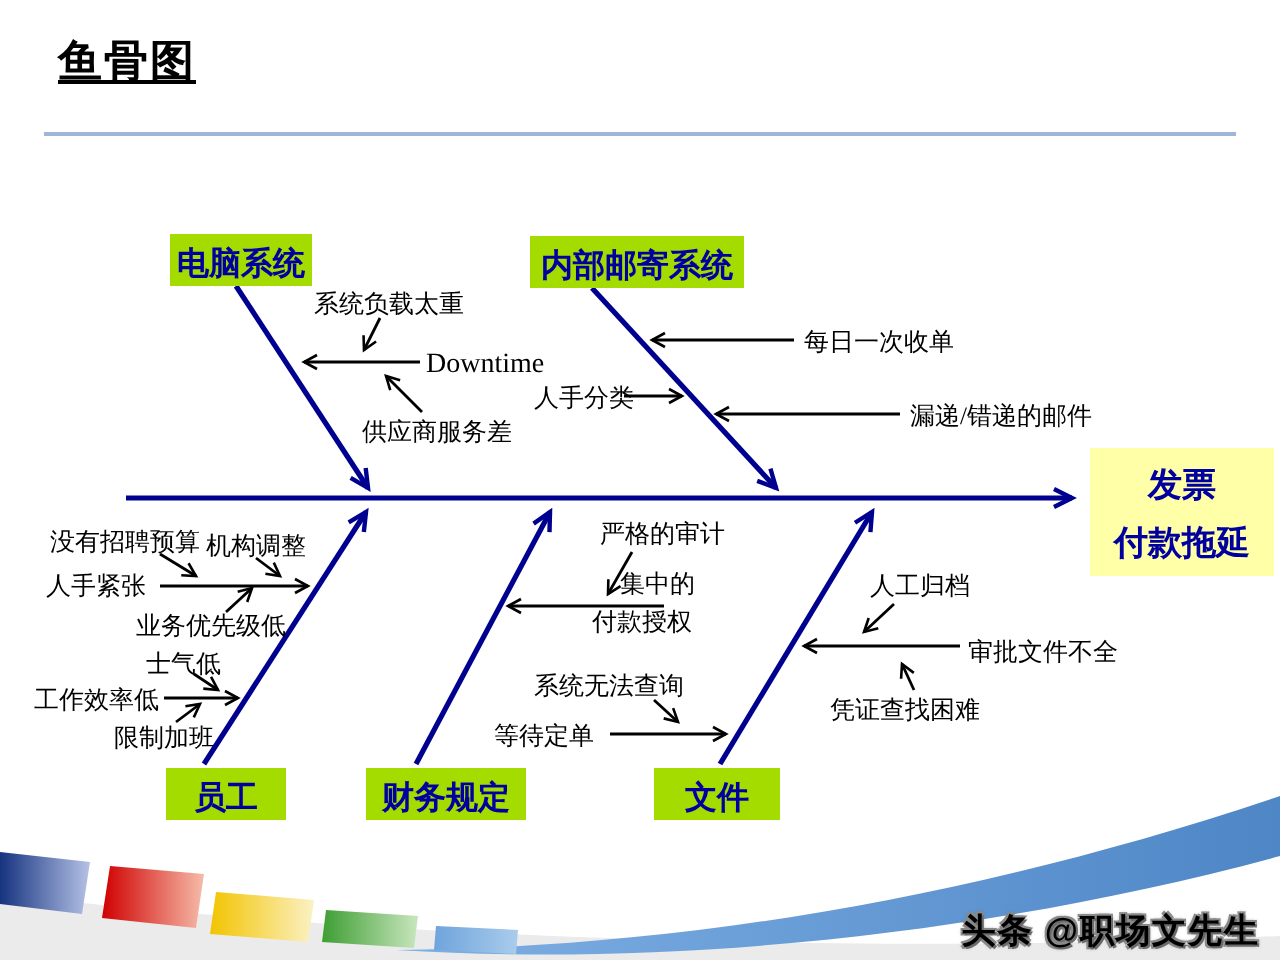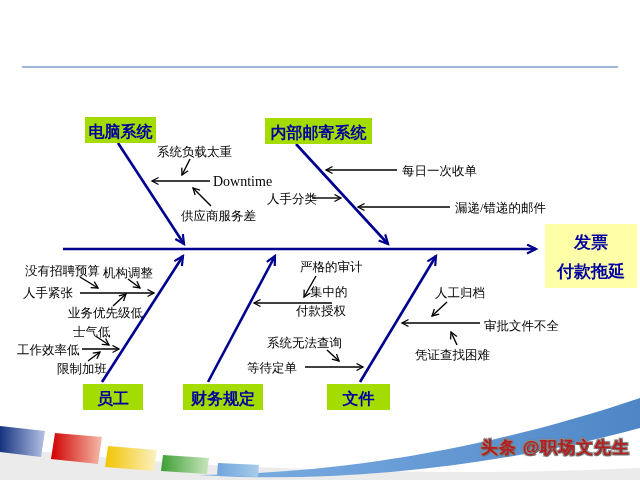--- a/index.html
+++ b/index.html
@@ -1,21 +1,21 @@
 <!DOCTYPE html>
 <html><head>
 <meta charset="utf-8">
 <style>
   html,body{margin:0;padding:0;background:#fff;}
   .slide{position:relative;width:640px;height:480px;background:#ffffff;overflow:hidden;
          font-family:"Liberation Sans","DejaVu Sans",sans-serif;}
   .title{position:absolute;left:29px;top:16px;font-size:22px;font-weight:bold;color:#000;
          text-decoration:underline;letter-spacing:1px;}
-  .watermark{position:absolute;right:10px;top:436px;font-size:17px;font-weight:bold;
-         color:#b91c1c;letter-spacing:1px;
+  .watermark{position:absolute;right:10px;top:454px;font-size:17px;font-weight:bold;
+         color:#000000;letter-spacing:1px;
          text-shadow:1px 1px 0 #6a6a6a,-1px -1px 0 #8a8a8a,1px -1px 0 #8a8a8a,-1px 1px 0 #8a8a8a,0 0 2px #555;padding-left:24px;}
   svg{position:absolute;left:0;top:0;}
   .cause{font-family:"Liberation Serif","DejaVu Serif",serif;font-size:12.5px;fill:#000;}
   .latin{font-size:14px;}
   .catlabel{font-size:16px;font-weight:bold;fill:#0000A0;}
   .effectlabel{font-size:17px;font-weight:bold;fill:#0000A0;}
   .bone{stroke:#000090;stroke-width:2.6;fill:none;}
   .twig{stroke:#000000;stroke-width:1.4;fill:none;}
 </style>
 </head>
@@ -133,14 +133,15 @@
     <text class="cause" x="247" y="372">等待定单</text>
 
     <line class="twig" x1="447" y1="302" x2="432" y2="316" marker-end="url(#mBlack)"></line>
     <line class="twig" x1="480" y1="323" x2="402" y2="323" marker-end="url(#mBlack)"></line>
     <line class="twig" x1="457" y1="345" x2="451" y2="332" marker-end="url(#mBlack)"></line>
     <text class="cause" x="435" y="297">人工归档</text>
     <text class="cause" x="484" y="330">审批文件不全</text>
     <text class="cause" x="415" y="359">凭证查找困难</text>
   </svg>
 
+  <div class="title">鱼骨图</div>
   <div class="watermark">头条 @职场文先生</div>
 </div>
 
 </body></html>

